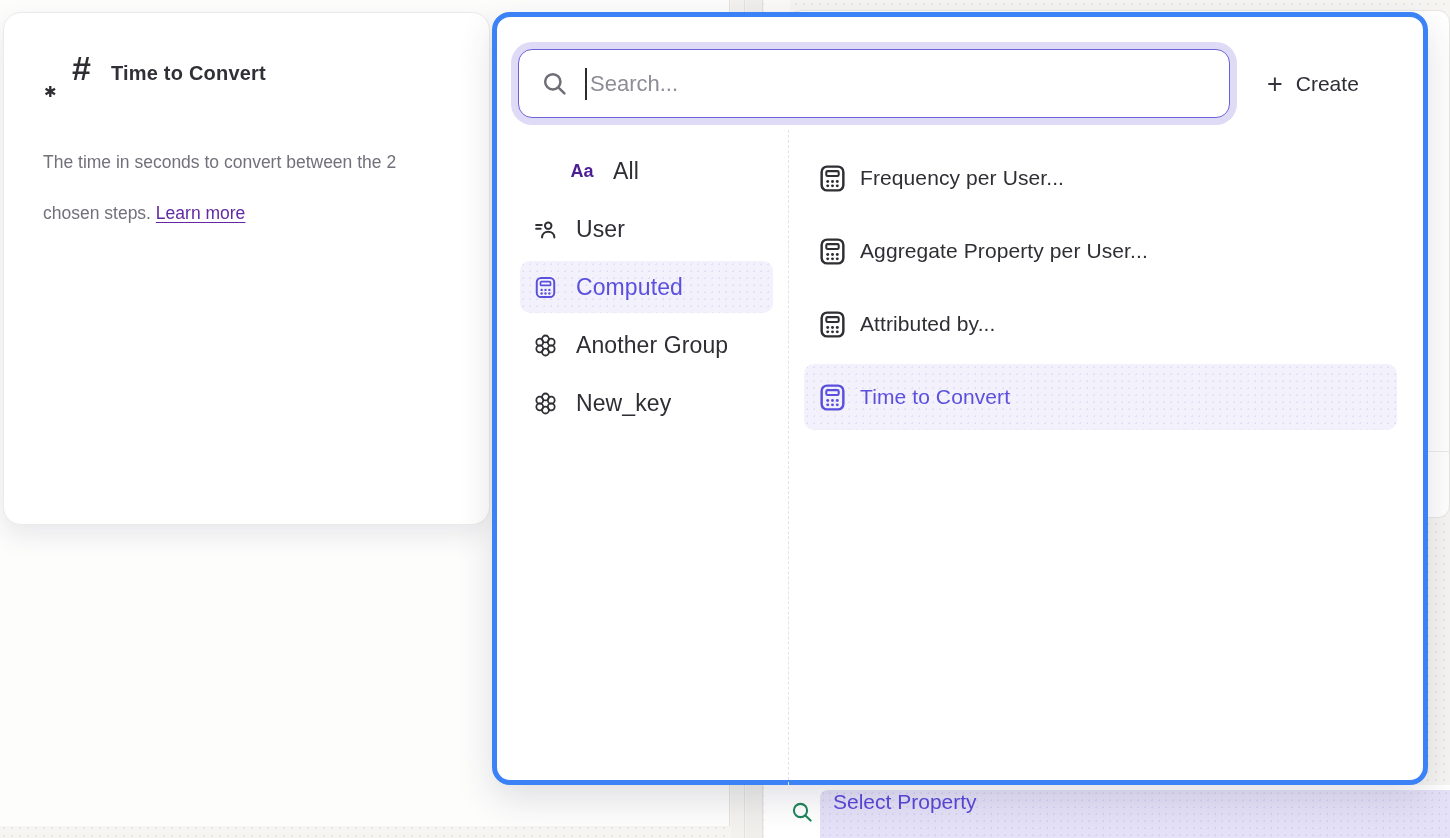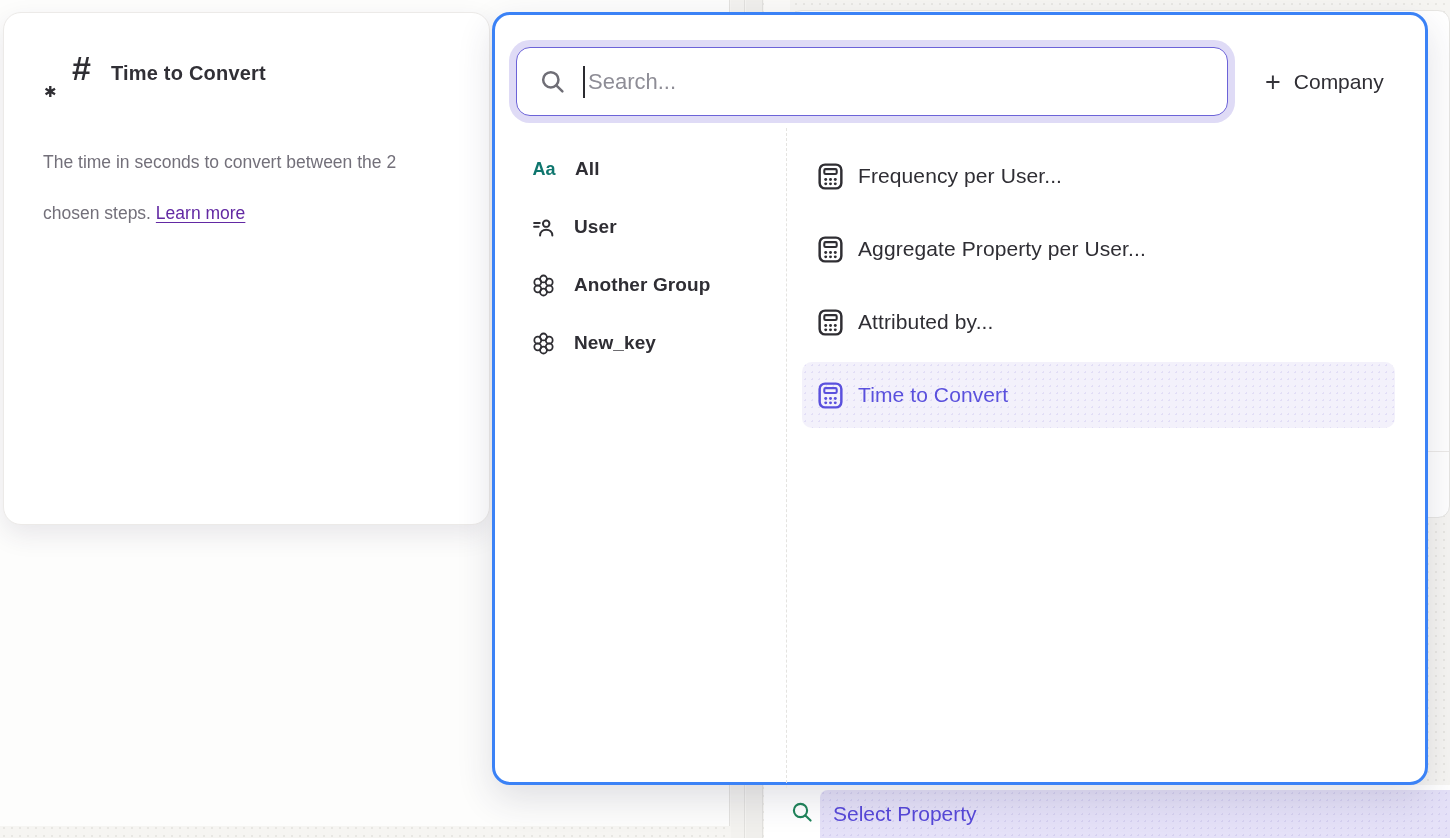--- a/index.html
+++ b/index.html
@@ -17,69 +17,69 @@
   
   .bg-left-panel { left:0; top:12; width:730px; height:826px; background:#fdfdfc; border-right:1px solid #e3e2df; }
   .bg-col-gray { left:731px; top:0; width:14px; height:838px; background:#f3f2ef; border-right:1px solid #e2e1de; }
   .bg-col-light { left:746px; top:0; width:17px; height:838px; background:#f0efec; border-right:1px solid #e2e1de; }
   .bg-col-white { left:764px; top:0; width:26px; height:838px; background:#fbfaf8; }
   .bg-card-right { left:790px; top:10px; width:660px; height:508px; background:#ffffff; border:1px solid #e7e6e3; border-radius:12px; }
   .bg-card-right .divider-h { position:absolute; left:0; right:0; top:440px; border-top:1px solid #eceae8; }
   .bg-bottom-strip { left:764px; top:785px; width:686px; height:53px; background:#ffffff; }
   .select-prop-row { position:absolute; left:56px; top:5px; width:630px; height:48px;
     background-color:#e5e1f8; background-image:radial-gradient(#d6d1f0 1px, transparent 1px); background-size:7px 7px;
-    border-top-left-radius:8px; display:flex; align-items:center; padding-left:13px;
+    border-top-left-radius:8px; display:flex; padding-left:13px;
     color:#5748d9; font-size:21px; font-weight:500; }
   .green-search { position:absolute; left:26px; top:15px; width:24px; height:24px; }
 
   
   .tooltip-card { left:3px; top:12px; width:487px; height:513px; background:#fff;
     border:1px solid #eceae8; border-radius:18px; box-shadow:0 10px 26px rgba(45,40,80,.10); }
   .num-icon { position:absolute; left:40px; top:40px; width:46px; height:50px; color:#2f2e33; }
   .num-icon .hash { position:absolute; right:0; top:-4px; font-size:34px; font-weight:700; letter-spacing:-1px; }
   .num-icon .star { position:absolute; left:0; bottom:2px; font-size:15px; }
   .tooltip-title { position:absolute; left:107px; top:49px; font-size:20px; font-weight:700; color:#313036; letter-spacing:.2px; }
   .tooltip-desc { position:absolute; left:39px; top:124px; width:378px; font-size:17.5px; line-height:51px; color:#73707a; }
   .tooltip-desc a { color:#6229a3; font-weight:500; text-decoration:underline; text-underline-offset:3px; cursor:pointer; }
 
   
   .popup { left:492px; top:12px; width:936px; height:773px; background:#fff;
-    border:3px solid #3b82f6; border-radius:18px; box-shadow:0 14px 36px rgba(45,40,80,.14); }
+    border:5px solid #3b82f6; border-radius:18px; box-shadow:0 14px 36px rgba(45,40,80,.14); }
   .search-box { position:absolute; left:21px; top:32px; width:712px; height:69px; background:#fff;
     border:1.5px solid #6c63d8; border-radius:14px; box-shadow:0 0 0 7px #dfdbf6;
     display:flex; align-items:center; padding-left:22px; }
   .search-box svg { flex:0 0 auto; }
   .caret { width:2px; height:32px; background:#2b2b30; margin-left:17px; }
   .search-input { border:none; outline:none; flex:1; font-family:"Liberation Sans",sans-serif;
     font-size:22px; color:#313036; margin-left:3px; background:transparent; }
   .search-input::placeholder { color:#8e8d96; }
   .create-btn { position:absolute; left:770px; top:46px; height:42px; display:flex; align-items:center; gap:13px;
     cursor:pointer; color:#2f2e34; background:none; border:none; font-family:"Liberation Sans",sans-serif; }
   .create-btn .plus { font-size:27px; font-weight:300; line-height:1; color:#35343a; }
   .create-btn .lbl { font-size:21px; font-weight:500; }
 
   .cat-list { position:absolute; left:23px; top:128px; width:253px; }
   .cat-row { height:52px; margin-bottom:6px; border-radius:10px; display:flex; align-items:center;
     padding-left:13px; gap:18px; cursor:pointer; color:#2f2e34; }
-  .cat-row .lbl { font-size:19px; font-weight:700; letter-spacing:.1px; }
+  .cat-row .lbl { font-size:23px; font-weight:400; letter-spacing:.1px; }
   .cat-row.selected { background-color:#f3f1fb; background-image:radial-gradient(#e2def6 1px, transparent 1px);
     background-size:7px 7px; color:#5a50dd; }
   .cat-row svg, .cat-row .txt-ic { flex:0 0 auto; }
   .txt-ic { font-size:18px; font-weight:600; width:26px; text-align:center; }
 
   .v-divider { position:absolute; left:291px; top:113px; height:660px; border-left:1px dashed #e4e3e0; }
 
   .item-list { position:absolute; left:307px; top:128px; width:593px; }
   .item-row { height:66px; margin-bottom:7px; border-radius:10px; display:flex; align-items:center;
     padding-left:13px; gap:12px; cursor:pointer; color:#2f2e34; }
   .item-row .lbl { font-size:21px; font-weight:500; letter-spacing:.1px; }
   .item-row.selected { background-color:#f3f1fb; background-image:radial-gradient(#e2def6 1px, transparent 1px);
     background-size:7px 7px; color:#5a50dd; }
 
-  .ic-dark { color:#0f766e; }
+  .ic-dark { color:#4c1d95;margin-left:36px; }
 </style>
 </head>
 <body>
 
 <div class="abs bg-left-panel"></div>
 <div class="abs bg-col-gray"></div>
 <div class="abs bg-col-light"></div>
 <div class="abs bg-col-white"></div>
 <div class="abs bg-card-right">
   <div class="divider-h"></div>
@@ -112,41 +112,56 @@
     <svg width="27" height="27" viewBox="0 0 24 24" fill="none" stroke="#6f6e76" stroke-width="2.2" stroke-linecap="round">
       <circle cx="10.5" cy="10.5" r="6.8"></circle>
         <line x1="15.6" y1="15.6" x2="20.8" y2="20.8"></line>
     </svg>
     <span class="caret"></span>
     <input class="search-input" type="text" placeholder="Search..." style="">
   </div>
 
   <button class="create-btn">
     <span class="plus">+</span>
-    <span class="lbl">Company</span>
+    <span class="lbl">Create</span>
   </button>
 
   <div class="cat-list">
 
     <div class="cat-row">
       <span class="txt-ic ic-dark">Aa</span>
       <span class="lbl">All</span>
     </div>
 
 
     <div class="cat-row">
       <svg width="25" height="25" viewBox="0 0 24 24" fill="none" stroke="#2f2e33" stroke-width="1.9" stroke-linecap="round">
         <circle cx="14.6" cy="8.3" r="3.1"></circle>
         <path d="M8.7 19.6 C8.7 16.1 11.3 14.1 14.6 14.1 C17.9 14.1 20.5 16.1 20.5 19.6"></path>
         <line x1="3" y1="7.6" x2="8.4" y2="7.6"></line>
         <line x1="3" y1="11.2" x2="7.4" y2="11.2"></line>
       </svg>
       <span class="lbl">User</span>
     </div>
 
+    <div class="cat-row selected">
+      <svg width="25" height="25" viewBox="0 0 24 24" fill="none" stroke="#5a50dd" stroke-width="1.9" stroke-linecap="round">
+        <rect x="3.6" y="2.8" width="16.8" height="18.4" rx="4.2"></rect>
+        <rect x="7.2" y="6.3" width="9.6" height="3.7" rx="1" stroke-width="1.6"></rect>
+        <g fill="#5a50dd" stroke="none">
+          <circle cx="8.3" cy="14.3" r="1.15"></circle>
+            <circle cx="12" cy="14.3" r="1.15"></circle>
+            <circle cx="15.7" cy="14.3" r="1.15"></circle>
+          <circle cx="8.3" cy="17.7" r="1.15"></circle>
+            <circle cx="12" cy="17.7" r="1.15"></circle>
+            <circle cx="15.7" cy="17.7" r="1.15"></circle>
+        </g>
+      </svg>
+      <span class="lbl">Computed</span>
+    </div>
 
     <div class="cat-row">
       <svg width="25" height="25" viewBox="0 0 24 24" fill="none" stroke="#2f2e33" stroke-width="1.7">
         <circle cx="12" cy="5.7" r="3.3"></circle>
           <circle cx="17.5" cy="8.8" r="3.3"></circle>
           <circle cx="17.5" cy="15.2" r="3.3"></circle>
         <circle cx="12" cy="18.3" r="3.3"></circle>
           <circle cx="6.5" cy="15.2" r="3.3"></circle>
           <circle cx="6.5" cy="8.8" r="3.3"></circle>
       </svg>

